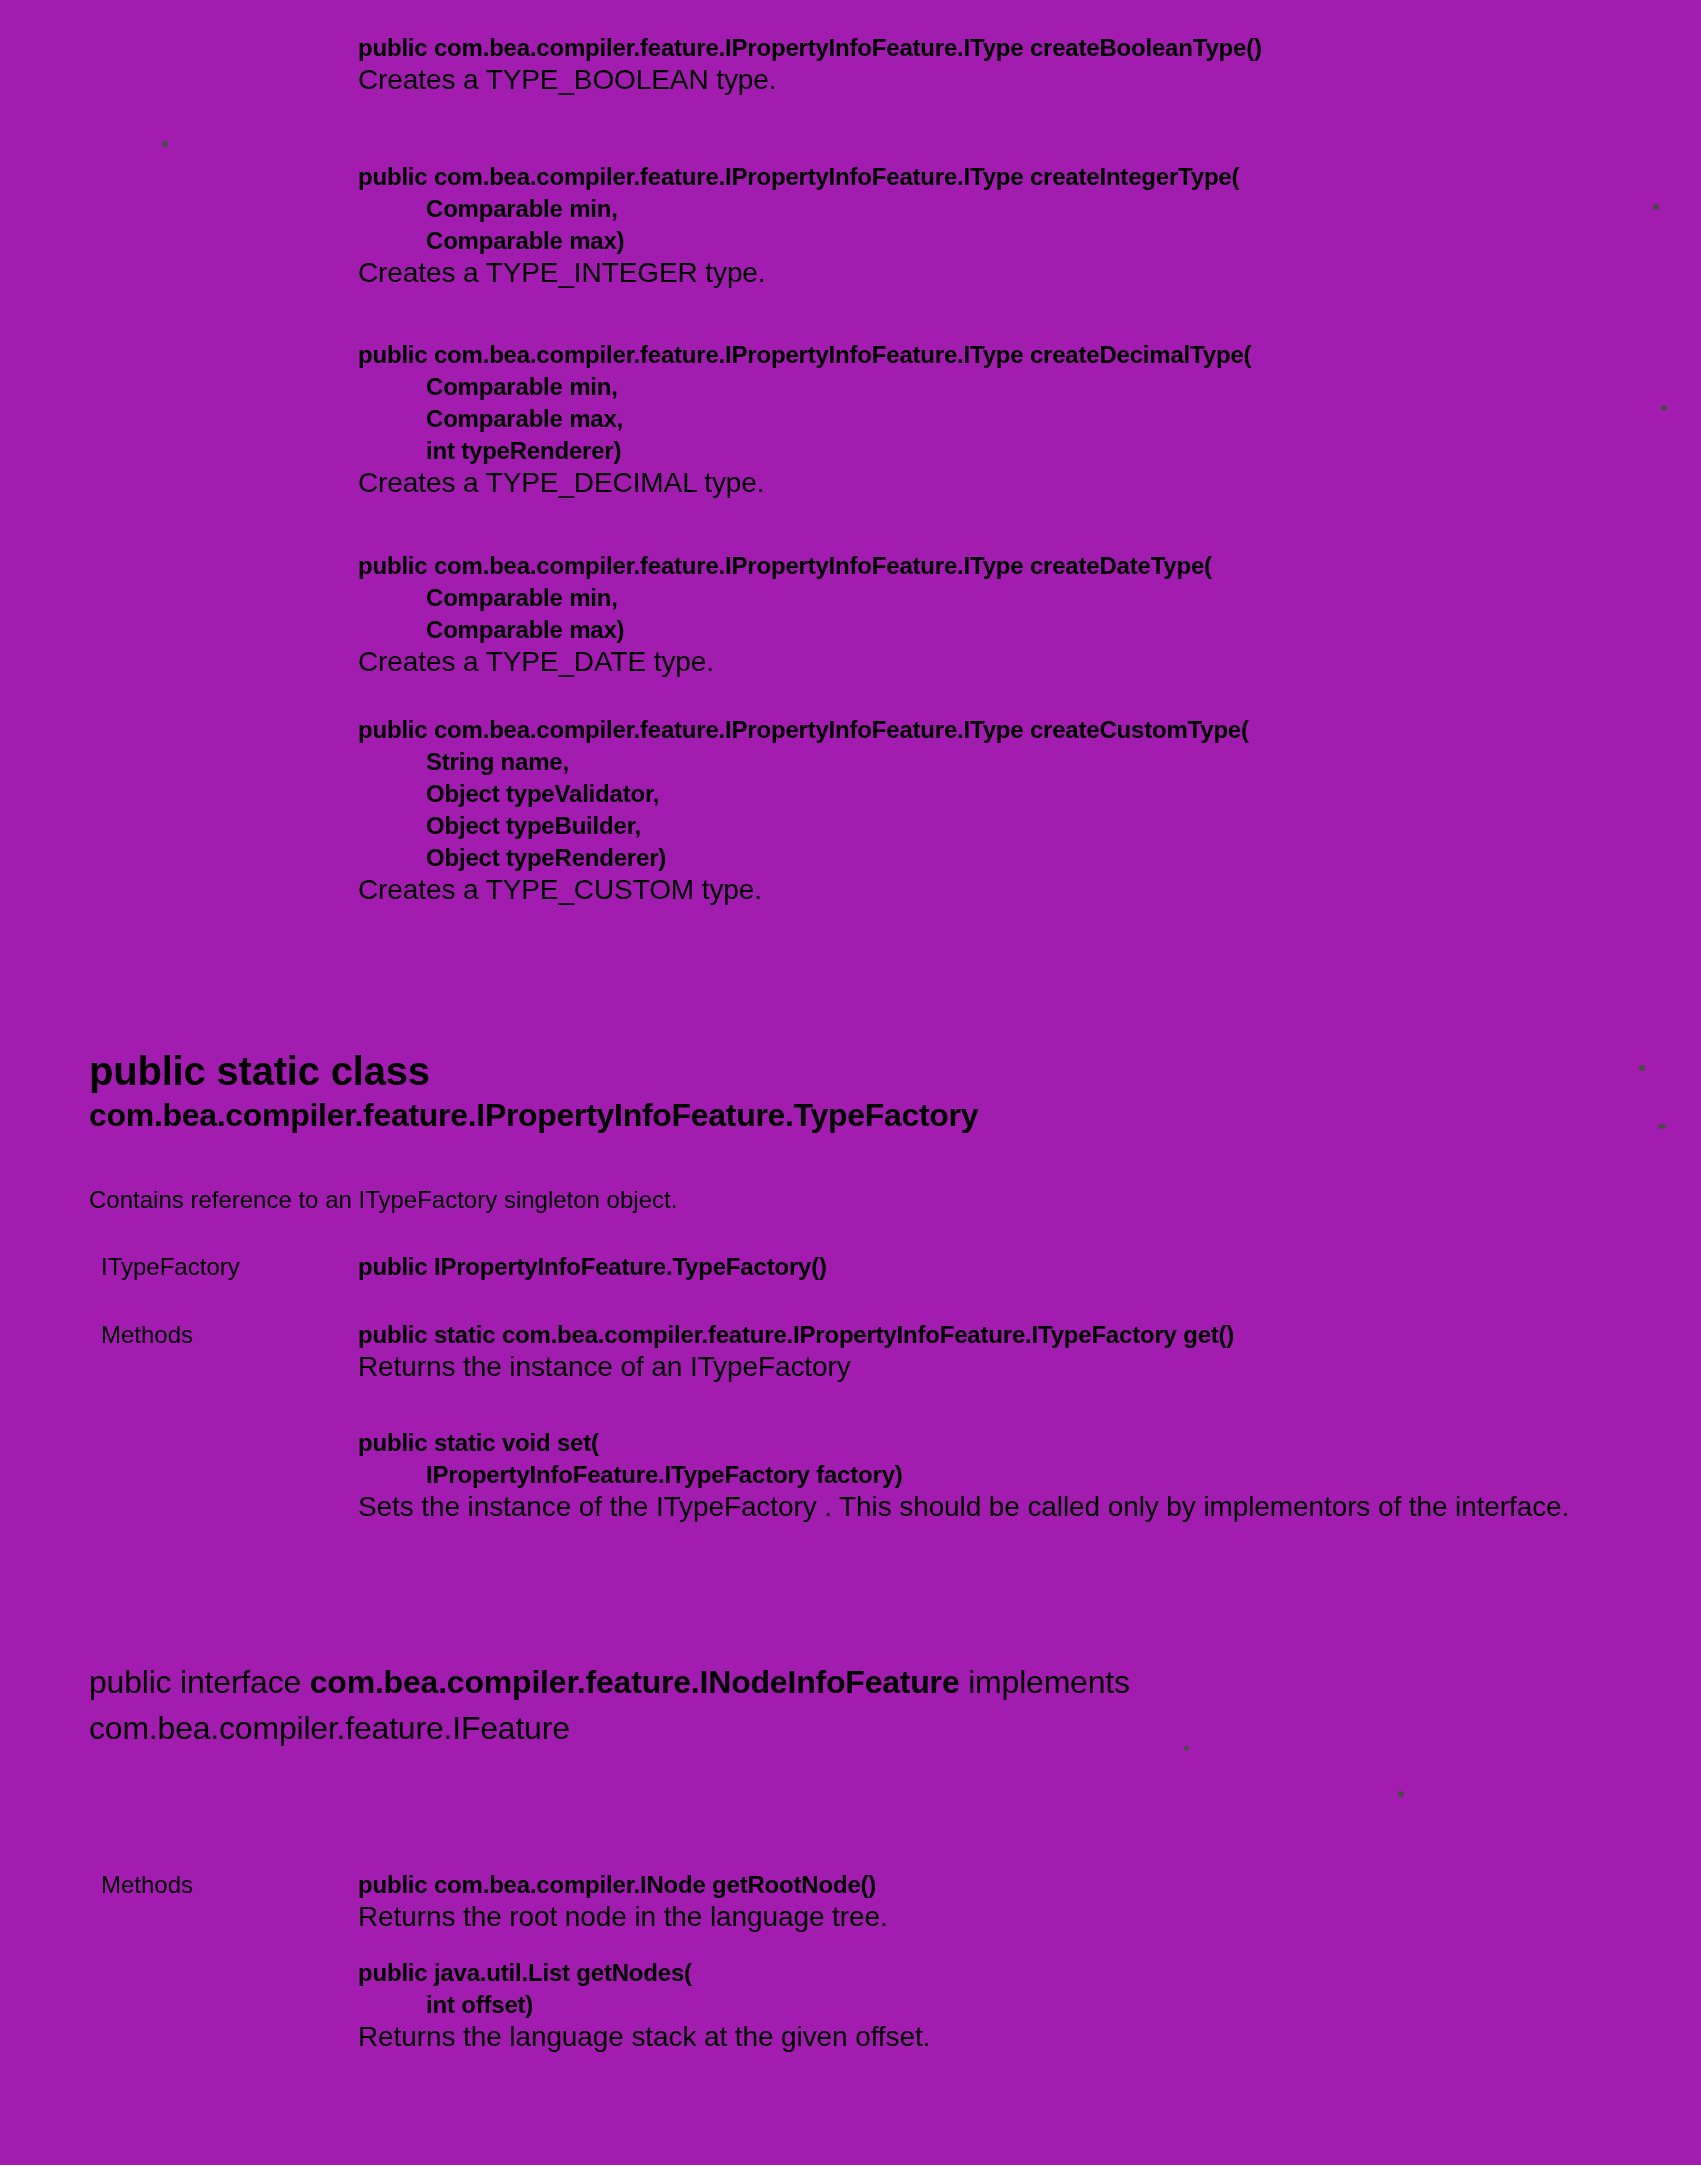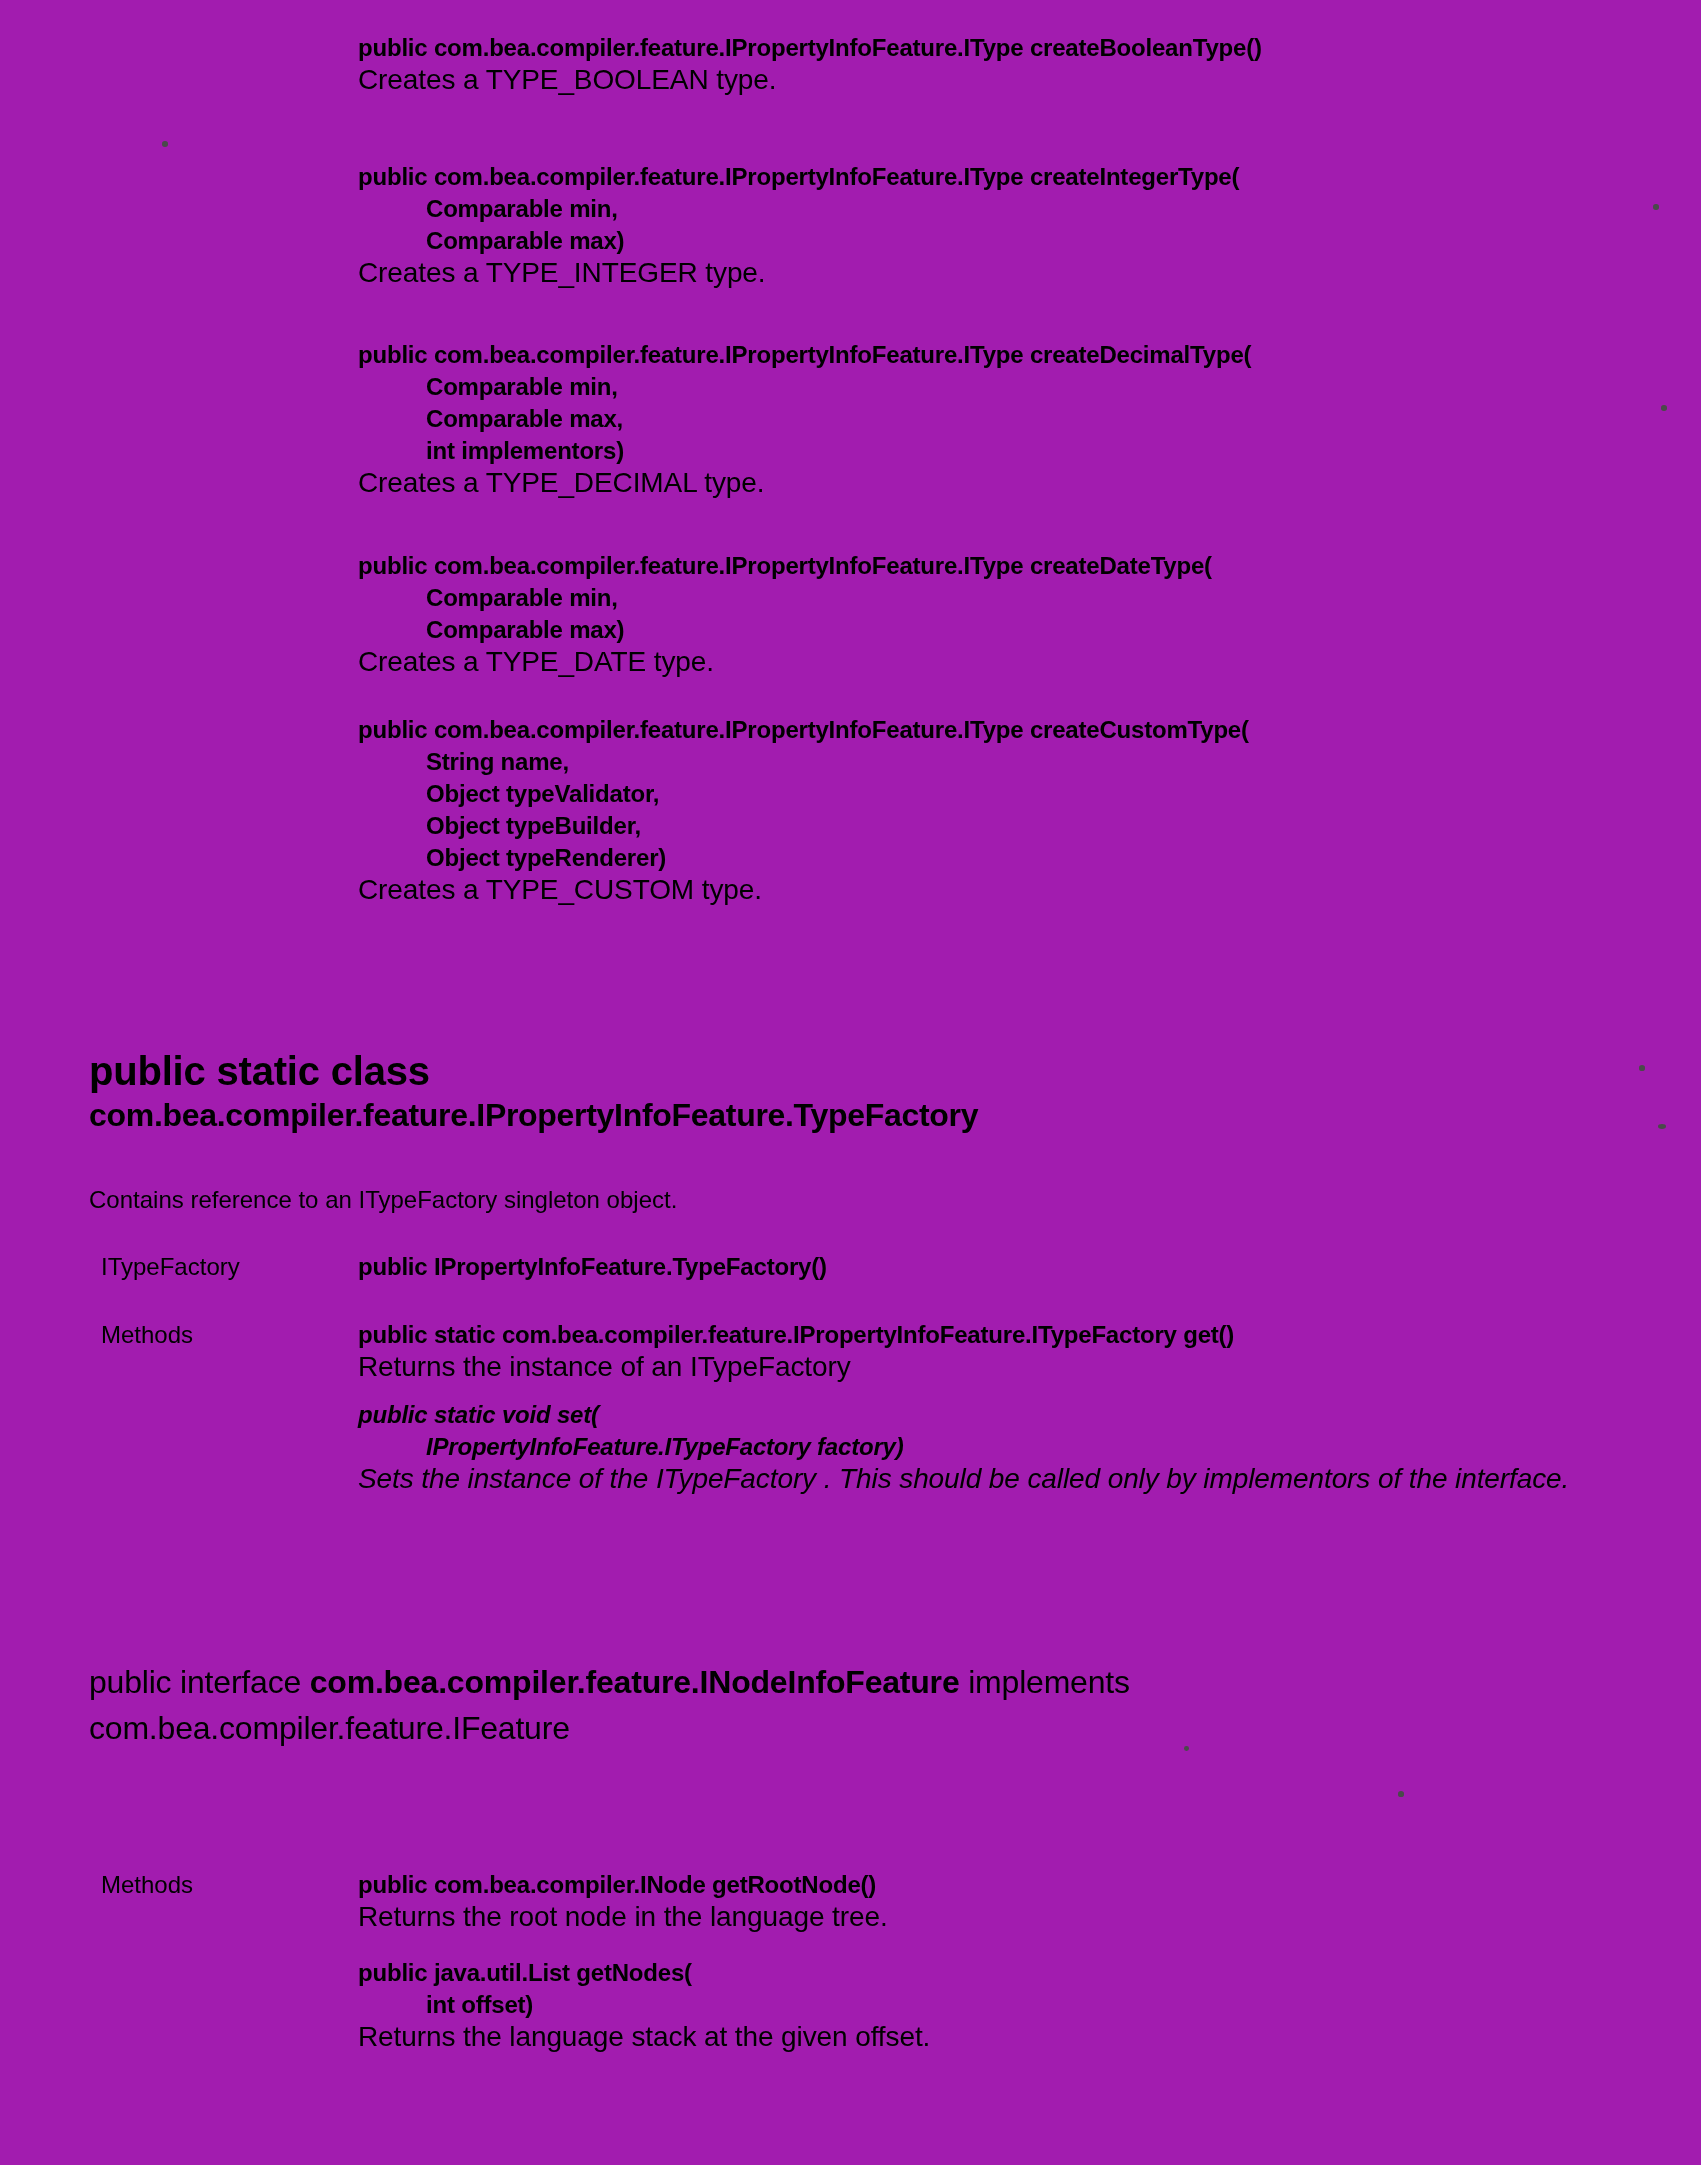--- a/index.html
+++ b/index.html
@@ -150,21 +150,21 @@
       <div class="sig">public com.bea.compiler.feature.IPropertyInfoFeature.IType createIntegerType(</div>
       <div class="param">Comparable min,</div>
       <div class="param">Comparable max)</div>
       <div class="desc">Creates a TYPE_INTEGER type.</div>
     </div>
 
     <div class="method-block" style="top:339px;">
       <div class="sig">public com.bea.compiler.feature.IPropertyInfoFeature.IType createDecimalType(</div>
       <div class="param">Comparable min,</div>
       <div class="param">Comparable max,</div>
-      <div class="param">int implementors)</div>
+      <div class="param">int typeRenderer)</div>
       <div class="desc">Creates a TYPE_DECIMAL type.</div>
     </div>
 
     <div class="method-block" style="top:550px;">
       <div class="sig">public com.bea.compiler.feature.IPropertyInfoFeature.IType createDateType(</div>
       <div class="param">Comparable min,</div>
       <div class="param">Comparable max)</div>
       <div class="desc">Creates a TYPE_DATE type.</div>
     </div>
 
@@ -191,21 +191,21 @@
       </div>
     </div>
 
     <div class="member-row" style="top:1319px;">
       <div class="label-col label">Methods</div>
       <div class="body-col">
         <div>
           <div class="sig">public static com.bea.compiler.feature.IPropertyInfoFeature.ITypeFactory get()</div>
           <div class="desc">Returns the instance of an ITypeFactory</div>
         </div>
-        <div style="margin-top:16px;font-style:italic;">
+        <div style="margin-top:44px;">
           <div class="sig">public static void set(</div>
           <div class="param">IPropertyInfoFeature.ITypeFactory factory)</div>
           <div class="desc wrap" style="width:1243px;">Sets the instance of the ITypeFactory . This should be called only by implementors of the interface.</div>
         </div>
       </div>
     </div>
 
     <div class="iface-heading" style="top:1659px;">
       <span>public interface </span><b>com.bea.compiler.feature.INodeInfoFeature</b><span> implements</span>
       <div>com.bea.compiler.feature.IFeature</div>

